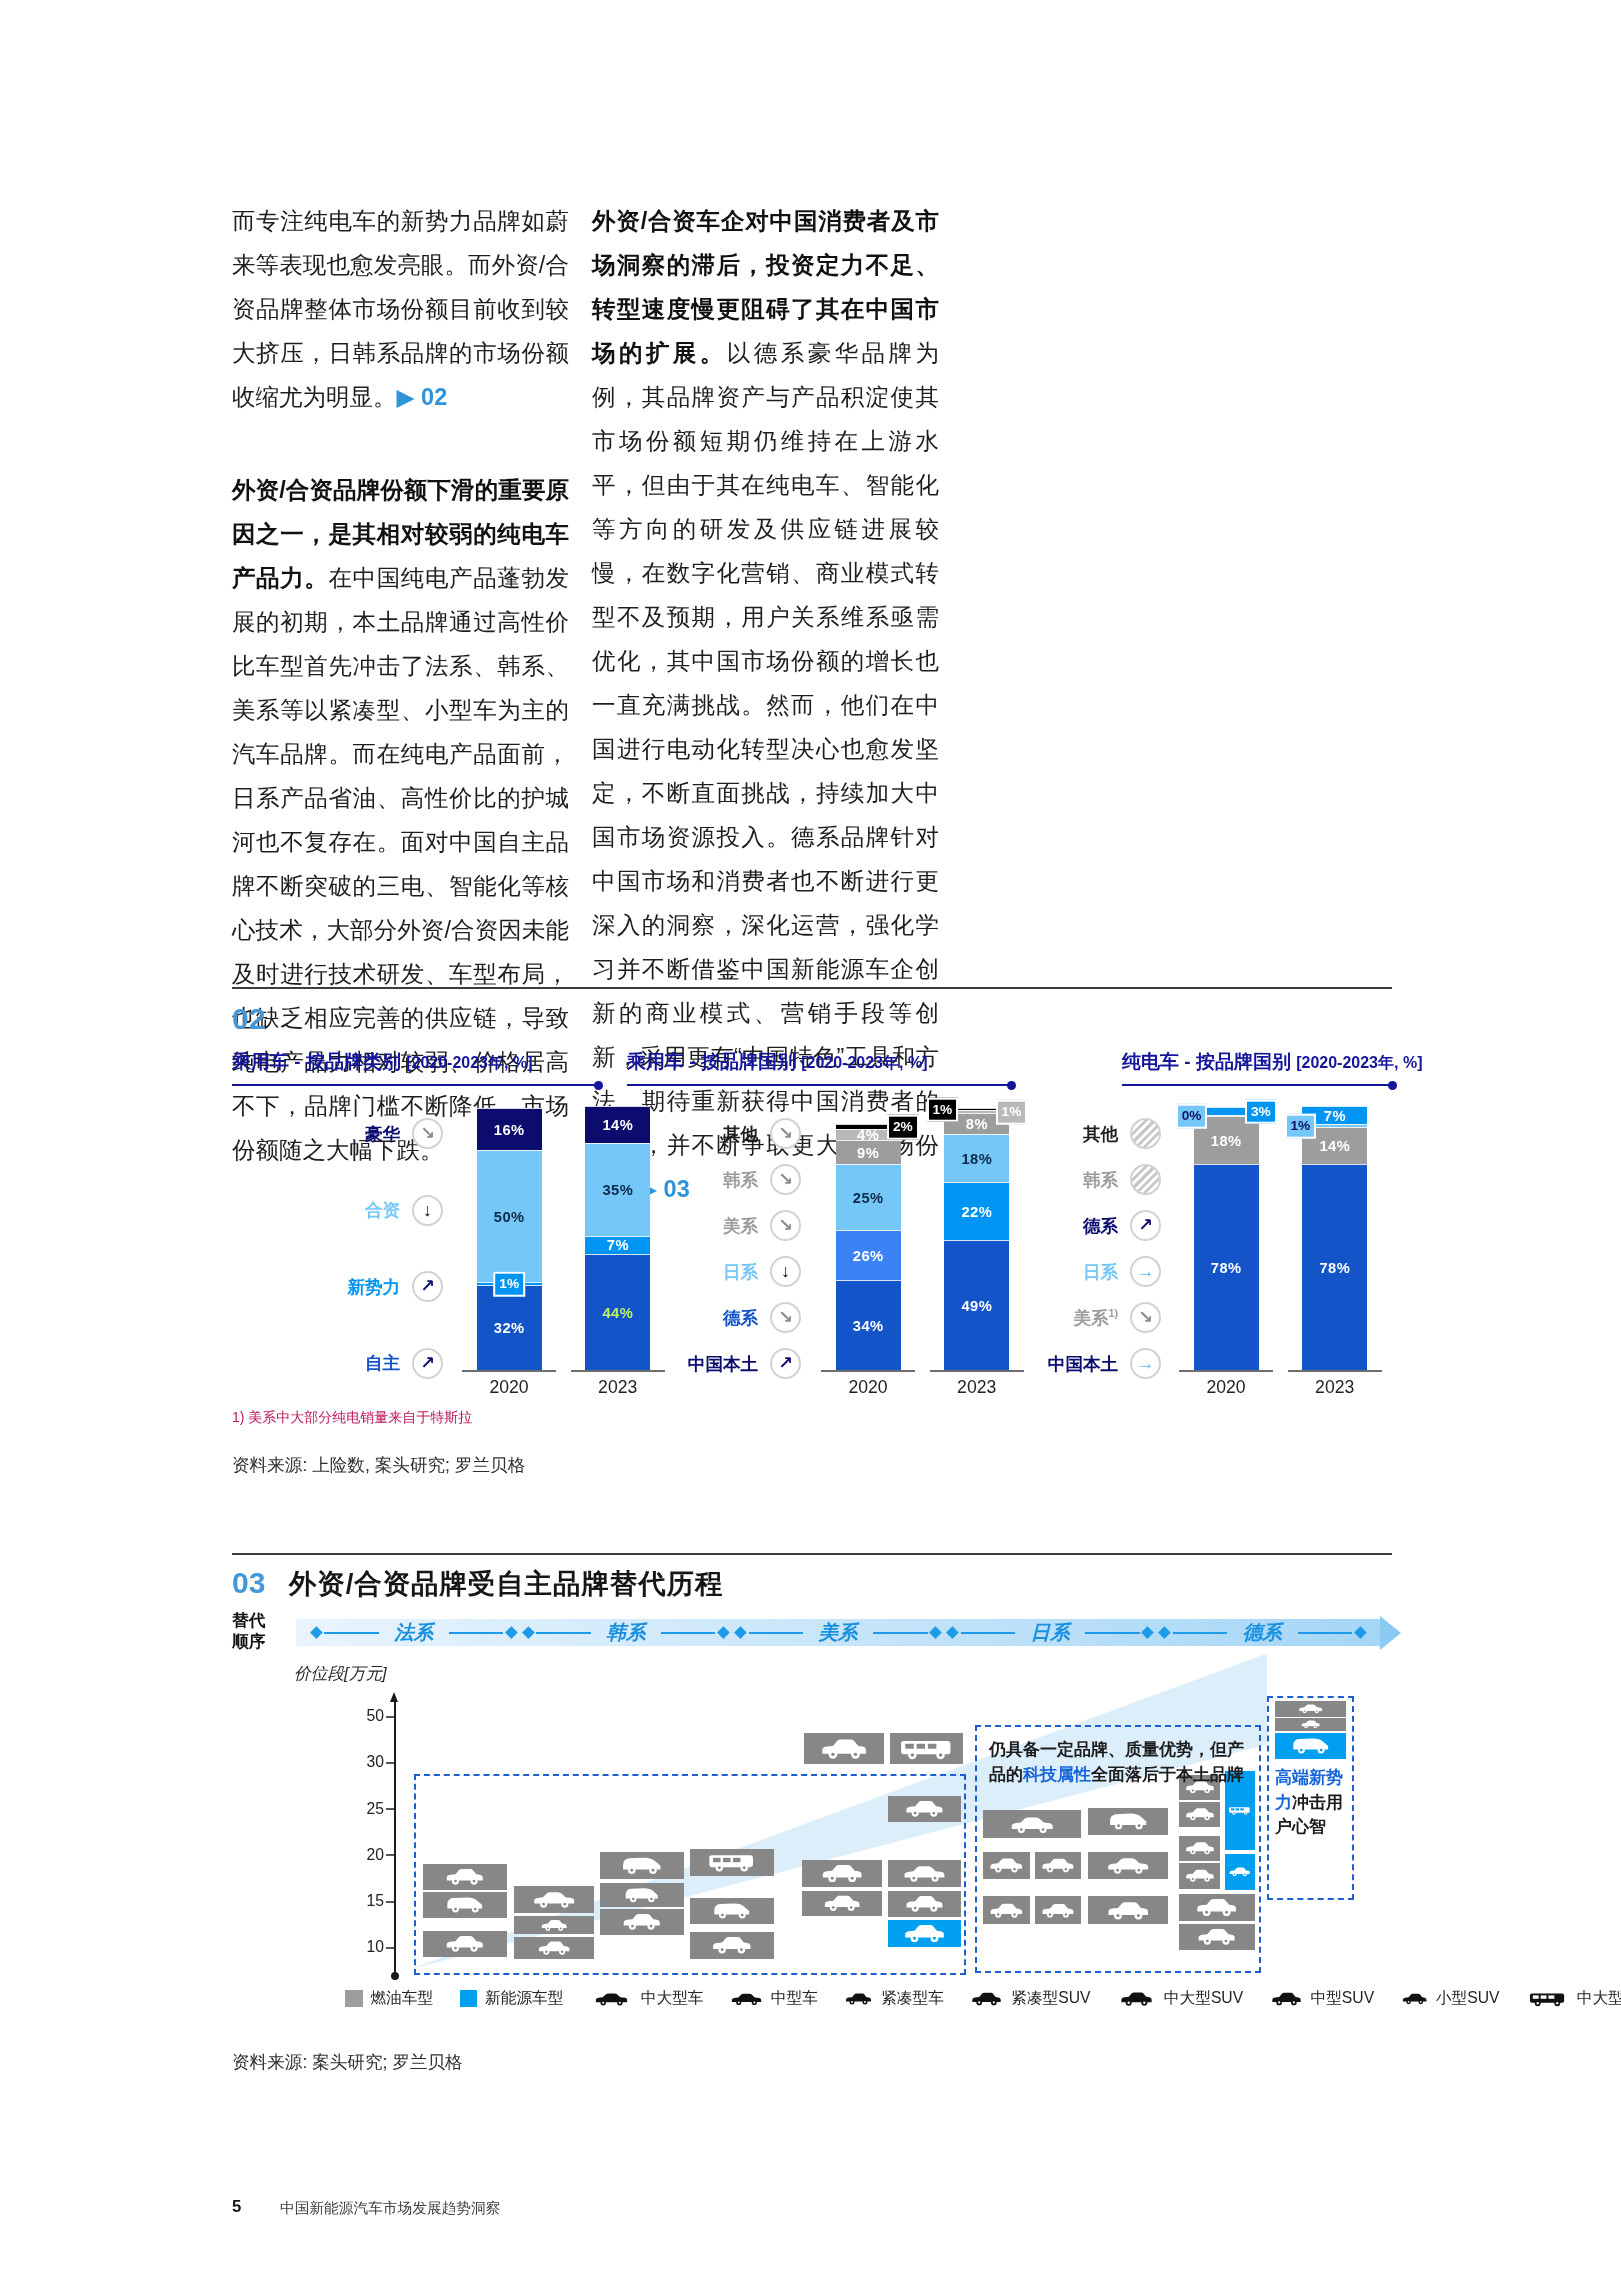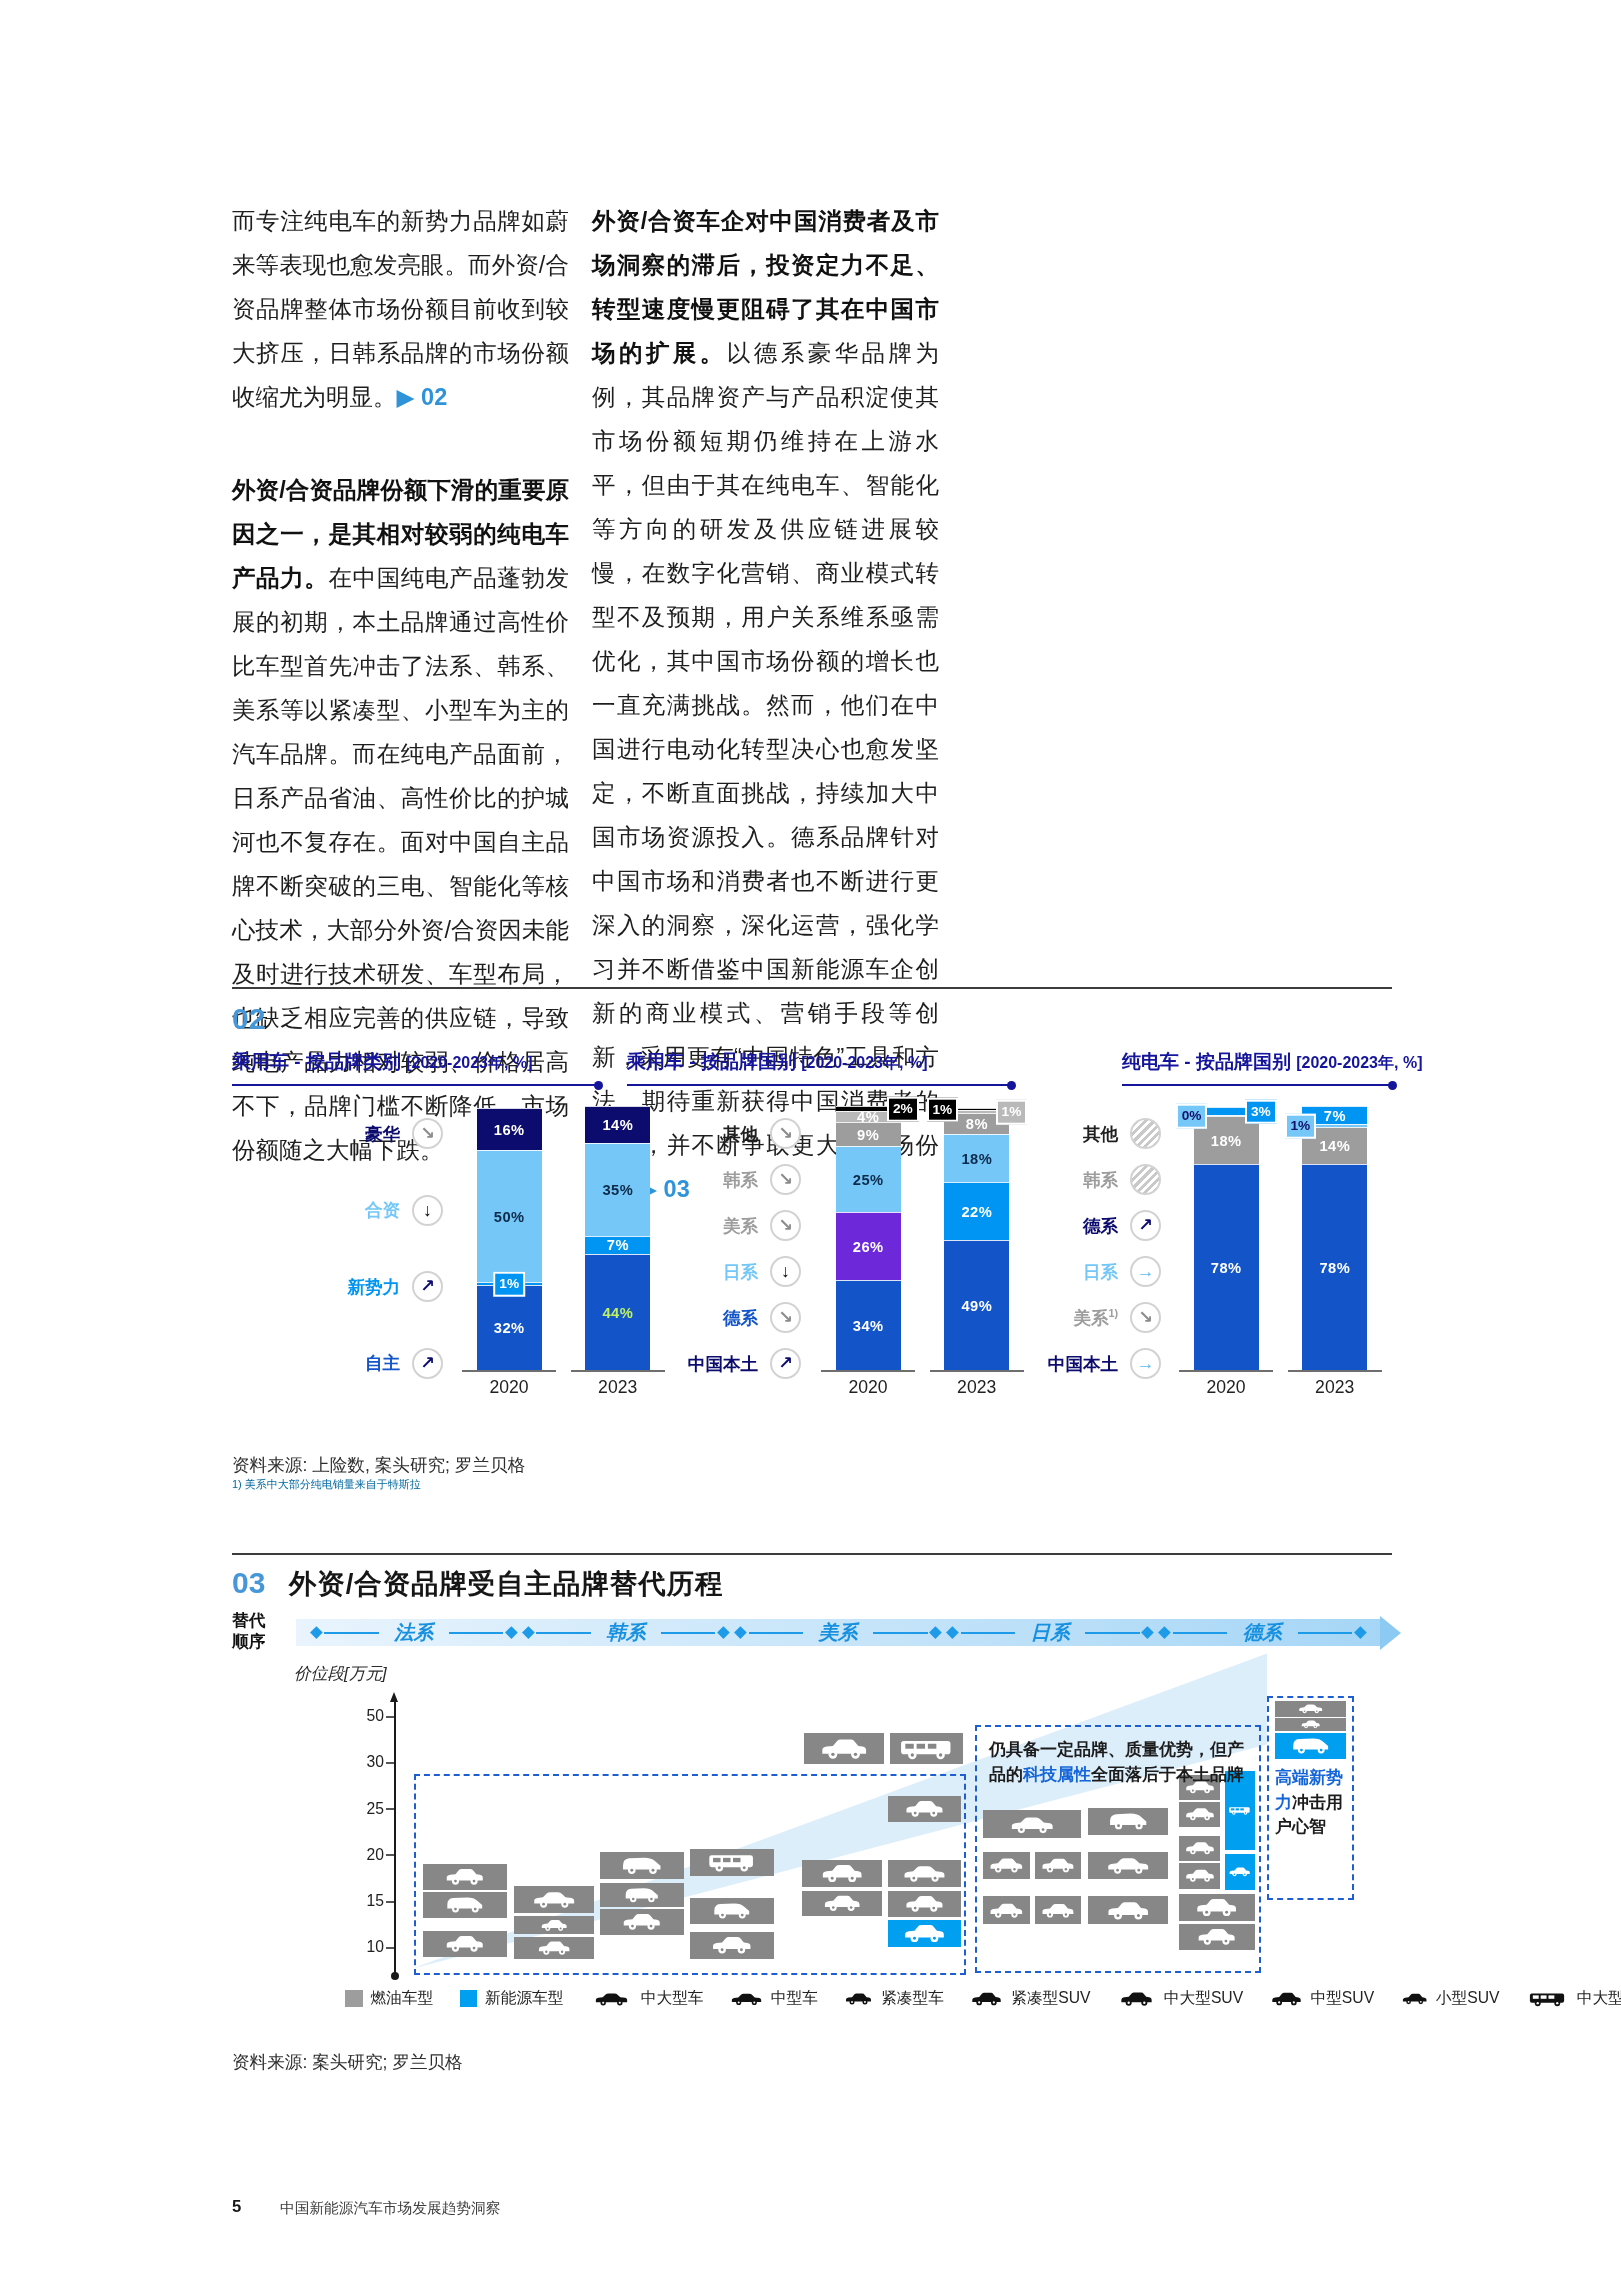--- a/index.html
+++ b/index.html
@@ -48,21 +48,21 @@
   .bar{position:absolute;left:14.7px;bottom:0;width:65px;display:flex;flex-direction:column-reverse;}
   .seg{width:100%;position:relative;display:flex;align-items:center;justify-content:center;
        border-top:1px solid rgba(255,255,255,.85);box-sizing:border-box;}
   .seg-label{font-size:14.7px;font-weight:bold;letter-spacing:0.5px;z-index:2;}
   .badge{position:absolute;font-size:13.7px;font-weight:bold;line-height:18.6px;padding:1px 3.9px;
          border:2px solid #ffffff;white-space:nowrap;z-index:4;}
   .badge.b-left{right:calc(100% - 13.7px);top:50%;transform:translateY(-50%);}
   .badge.b-right{left:calc(100% - 13.7px);top:50%;transform:translateY(-50%);}
   .badge.b-center{left:50%;top:50%;transform:translate(-50%,-50%);}
   .year{position:absolute;top:272px;width:94px;text-align:center;font-size:17.6px;color:#222;}
-  .footnote{position:absolute;left:232px;top:1477px;font-size:11px;color:#0369a1;}
+  .footnote{position:absolute;left:232px;top:1409px;font-size:14px;color:#be185d;}
   .source{position:absolute;left:232px;font-size:17.6px;color:#2e2e2e;}
   
   #seq-label{position:absolute;left:232px;top:1611px;width:59px;font-size:16.7px;font-weight:bold;line-height:20.6px;color:#111;}
   #band{position:absolute;left:296px;top:1619px;width:1084px;height:27.4px;display:flex;align-items:center;
         padding:0 11.8px;box-sizing:border-box;background:linear-gradient(90deg,#e9f4fd,#a6d6f6);}
   #band:after{content:"";position:absolute;right:-20.6px;top:50%;transform:translateY(-50%);
         border-left:21.6px solid #8ccaf4;border-top:17.6px solid transparent;border-bottom:17.6px solid transparent;}
   .bline{flex:1 1 auto;height:2px;background:#1e9be8;min-width:17.6px;}
   .bdiamond{width:8.8px;height:8.8px;background:#1e9be8;transform:rotate(45deg);flex:0 0 auto;margin:0 3.9px;}
   .bandlabel{flex:0 0 auto;font-style:italic;font-weight:bold;font-size:19.6px;color:#1890e0;padding:0 15.7px;}
@@ -198,21 +198,21 @@
           <span class="lg-label" style="color: rgb(12, 12, 110);">中国本土</span>
           <div class="lg-circle" style="color: rgb(12, 12, 110);">↗</div>
         </div>
       </div>
     <div class="bars">
         <div class="bar-cell">
           <div class="bar">
             <div class="seg" style="height: 90px; background: rgb(19, 85, 201);">
               <span class="seg-label" style="color: rgb(255, 255, 255);">34%</span>
             </div>
-            <div class="seg" style="height: 68px; background: #6d28d9;">
+            <div class="seg" style="height: 50px; background: #3b82f6;">
               <span class="seg-label" style="color: rgb(255, 255, 255);">26%</span>
             </div>
             <div class="seg" style="height: 66px; background: rgb(116, 199, 247);">
               <span class="seg-label" style="color: rgb(14, 42, 74);">25%</span>
             </div>
             <div class="seg" style="height: 24px; background: rgb(157, 157, 157);">
               <span class="seg-label" style="color: rgb(255, 255, 255);">9%</span>
             </div>
             <div class="seg" style="height: 10.6px; background: rgb(185, 185, 185);">
               <span class="seg-label" style="color: rgb(255, 255, 255);">4%</span>

